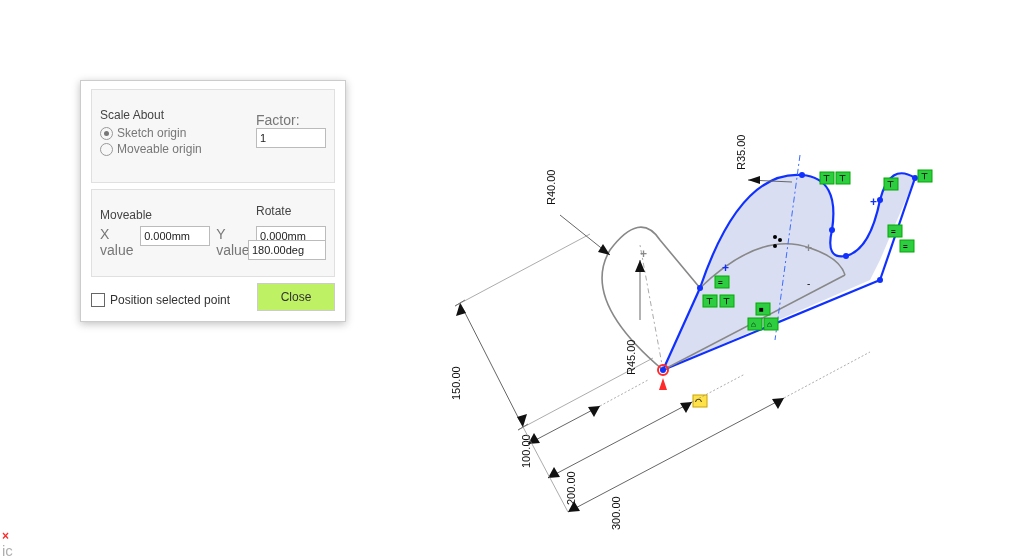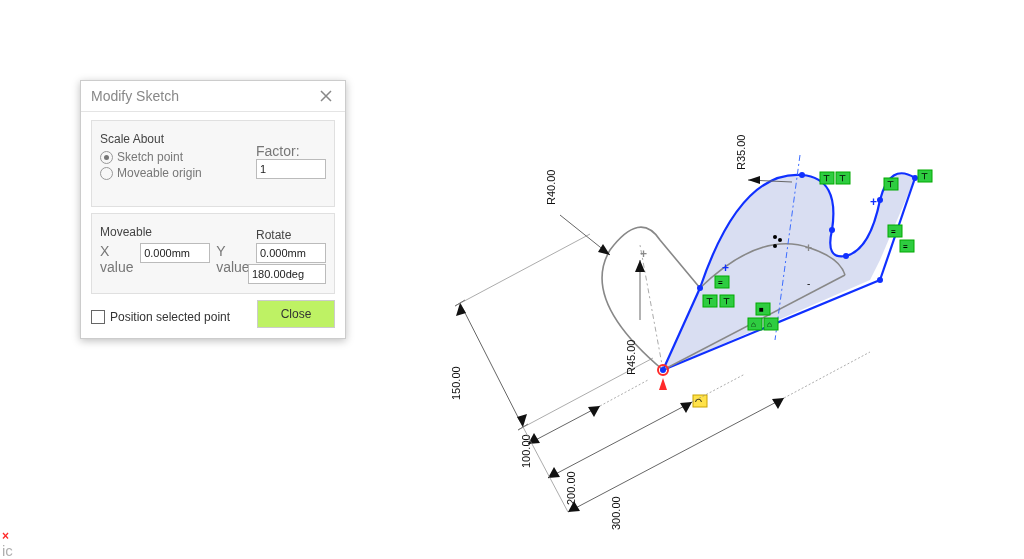--- a/index.html
+++ b/index.html
@@ -1,21 +1,21 @@
 <!DOCTYPE html>
 <html><head>
 <meta charset="utf-8">
 <style>
   html,body{margin:0;padding:0;width:1024px;height:559px;background:#fff;font-family:"Segoe UI",Arial,sans-serif;font-size:12px;color:#333;overflow:hidden;position:relative}
   
   .dlg{position:absolute;left:80px;top:80px;width:264px;background:#fff;border:1px solid #ccc;box-shadow:0 2px 8px rgba(0,0,0,.25)}
   .dlg-title{display:flex;align-items:center;justify-content:space-between;padding:6px 10px;color:#888;font-size:14px;border-bottom:1px solid #e4e4e4}
   .dlg-x{width:18px;height:18px;display:flex;align-items:center;justify-content:center;color:#888;cursor:pointer}
   .dlg-body{padding:8px 10px 10px 10px}
-  .grp{border:1px solid #e0e0e0;background:#f7f7f7;padding:11px 8px 8px 8px;margin-bottom:6px;position:relative}
+  .grp{border:1px solid #e0e0e0;background:#f7f7f7;padding:18px 8px 8px 8px;margin-bottom:6px;position:relative}
   .grp-title{position:relative;top:0;left:0;background:transparent;color:#444;font-size:12px;margin-bottom:4px}
   .radio{display:flex;align-items:center;gap:4px;margin:2px 0;color:#777}
   .radio .dot{width:11px;height:11px;border:1px solid #999;border-radius:50%;display:inline-flex;align-items:center;justify-content:center}
   .radio .dot.sel::after{content:"";width:5px;height:5px;background:#777;border-radius:50%}
   .factor{position:absolute;right:8px;top:22px;width:70px}
   .lbl{font-size:14px;color:#777}
   .inp{width:62px;height:18px;border:1px solid #bbb;background:#fff;padding:0 3px;font-size:11px;color:#222}
   .row2{display:flex;gap:6px;margin-top:2px}
   .trcell{display:flex;flex-direction:row}
   .rot{position:absolute;right:8px;top:6px;display:flex;flex-direction:column}
@@ -177,34 +177,26 @@
     <polygon points="640,260 635,272 645,272" fill="#111"></polygon>
   </g>
   <g>
     <text x="745" y="170" class="dim-text" transform="rotate(-90 745 170)">R35.00</text>
     <line class="dim-line" x1="748" y1="180" x2="792" y2="182"></line>
     <polygon points="748,180 760,176 760,184" fill="#111"></polygon>
   </g>
 </svg>
 
 <div class="dlg">
-  <div class="dlg-title">
-    <span>Modify Sketch</span>
-    <span class="dlg-x">
-      <svg width="12" height="12" viewBox="0 0 12 12">
-          <path d="M1 1 L11 11 M11 1 L1 11" stroke="#888" stroke-width="1.5"></path>
-        </svg>
-    </span>
-  </div>
   <div class="dlg-body">
     <div class="grp" style="height:66px">
       <div class="grp-title">Scale About</div>
       <div class="radio">
           <span class="dot sel"></span>
-          <span>Sketch point</span>
+          <span>Sketch origin</span>
         </div>
       <div class="radio">
           <span class="dot"></span>
           <span>Moveable origin</span>
         </div>
       <div class="factor">
         <div class="lbl">Factor:</div>
         <input class="inp" value="1" style="">
       </div>
     </div>

